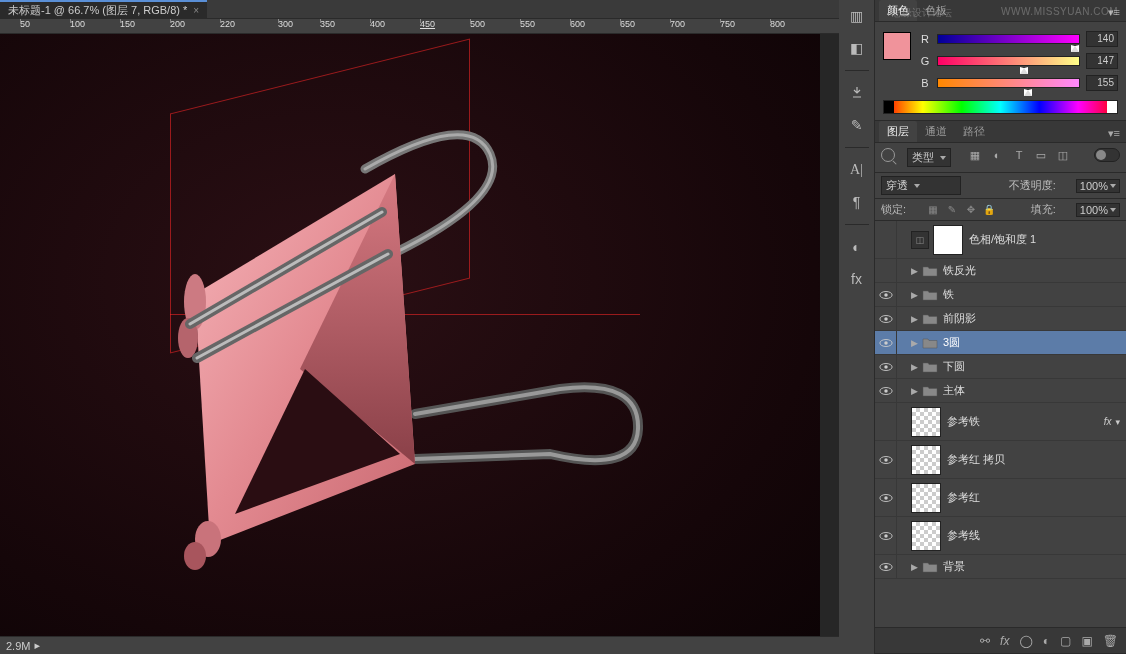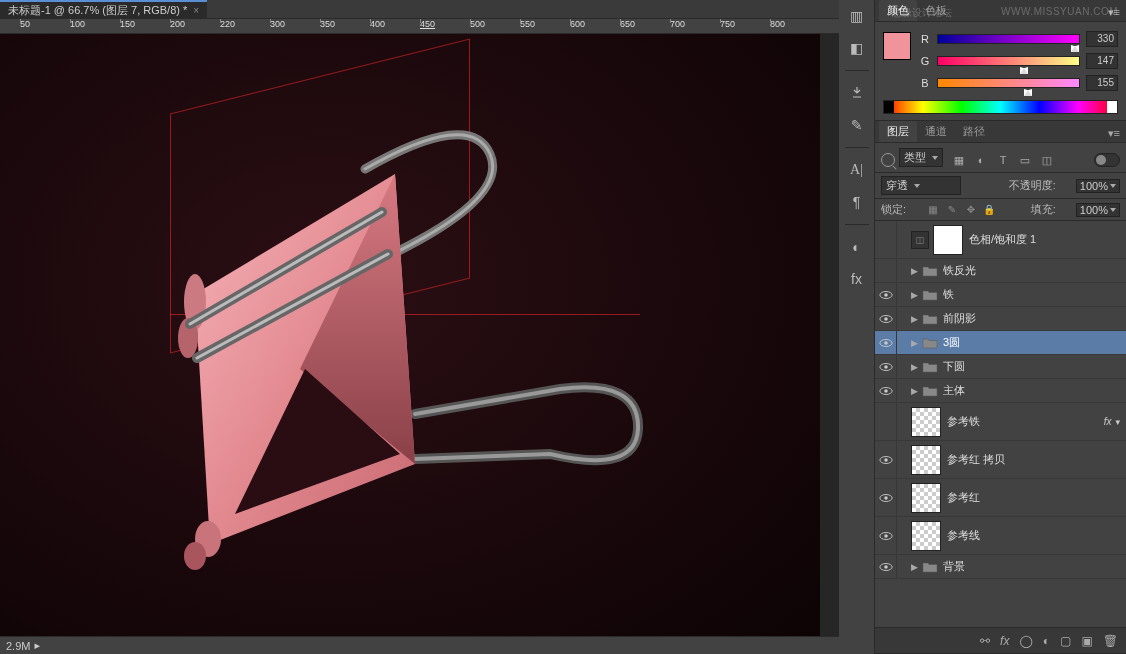--- a/index.html
+++ b/index.html
@@ -32,21 +32,21 @@
 .srow .lab{width:12px;text-align:center;color:#ddd}
 .srow .track{flex:1;height:10px;border:1px solid #222;position:relative}
 .srow .thumb{position:absolute;top:10px;width:0;height:0;border-left:4px solid transparent;border-right:4px solid transparent;border-bottom:6px solid #ddd}
 .srow .val{width:32px;height:16px;background:#333;border:1px solid #222;text-align:right;padding:0 3px;font-size:10px;line-height:14px}
 .track-r{background:linear-gradient(to right,#009,#f0f)}
 .track-g{background:linear-gradient(to right,#f06,#ff8)}
 .track-b{background:linear-gradient(to right,#f80,#f8f)}
 .spectrum{height:14px;margin-top:6px;background:linear-gradient(to right,#f00,#ff0,#0f0,#0ff,#00f,#f0f,#f00);border:1px solid #222;position:relative}
 .spectrum::before{content:"";position:absolute;left:0;top:0;width:10px;height:100%;background:#000}
 .spectrum::after{content:"";position:absolute;right:0;top:0;width:10px;height:100%;background:#fff}
-.layer-header{padding:5px 6px;display:flex;align-items:flex-end;gap:4px;border-bottom:1px solid #2a2a2a}
+.layer-header{padding:5px 6px;display:flex;align-items:flex-start;gap:12px;border-bottom:1px solid #2a2a2a}
 .search-ico{width:14px;height:14px;border:1px solid #999;border-radius:50%;position:relative}
 .search-ico::after{content:"";position:absolute;width:5px;height:1px;background:#999;bottom:-2px;right:-3px;transform:rotate(45deg)}
 .dropdown{background:#333;border:1px solid #222;padding:1px 4px;display:flex;align-items:center;gap:4px;font-size:10px}
 .dropdown::after{content:"";border-left:3px solid transparent;border-right:3px solid transparent;border-top:4px solid #aaa;margin-left:2px}
 .filter-icos{display:flex;gap:6px;margin-left:4px}
 .filter-icos span{width:16px;height:14px;display:flex;align-items:center;justify-content:center;color:#aaa;font-size:11px}
 .toggle{width:26px;height:14px;background:#333;border:1px solid #222;border-radius:7px;margin-left:auto;position:relative}
 .toggle::after{content:"";position:absolute;width:10px;height:10px;background:#888;border-radius:50%;top:1px;left:1px}
 .oprow{display:flex;align-items:center;padding:3px 6px;gap:20px;border-bottom:1px solid #2a2a2a;font-size:10px}
 .oprow .lab{color:#bbb}
@@ -86,21 +86,21 @@
     <span class="close-x">×</span>
   </div>
 </div>
 
 <div class="ruler-h" id="ruler">
     <div class="tick" style="left: 20px;">50</div>
     <div class="tick" style="left: 70px;">100</div>
     <div class="tick" style="left: 120px;">150</div>
     <div class="tick" style="left: 170px;">200</div>
     <div class="tick" style="left: 220px;">220</div>
-    <div class="tick" style="left: 270px;">300</div>
+    <div class="tick" style="left: 278px;">300</div>
     <div class="tick" style="left: 320px;">350</div>
     <div class="tick" style="left: 370px;">400</div>
     <div class="tick" style="left: 420px; text-decoration: underline;">450</div>
     <div class="tick" style="left: 470px;">500</div>
     <div class="tick" style="left: 520px;">550</div>
     <div class="tick" style="left: 570px;">600</div>
     <div class="tick" style="left: 620px;">650</div>
     <div class="tick" style="left: 670px;">700</div>
     <div class="tick" style="left: 720px;">750</div>
     <div class="tick" style="left: 770px;">800</div>
@@ -190,21 +190,21 @@
         <div class="tab-menu">▾≡</div>
       </div>
       <div class="color-body">
         <div class="swatch"></div>
         <div class="sliders">
           <div class="srow">
             <span class="lab">R</span>
             <div class="track track-r">
                 <div class="thumb" style="left:94%"></div>
               </div>
-            <div class="val">330</div>
+            <div class="val">140</div>
           </div>
           <div class="srow">
             <span class="lab">G</span>
             <div class="track track-g">
                 <div class="thumb" style="left:58%"></div>
               </div>
             <div class="val">147</div>
           </div>
           <div class="srow">
             <span class="lab">B</span>

